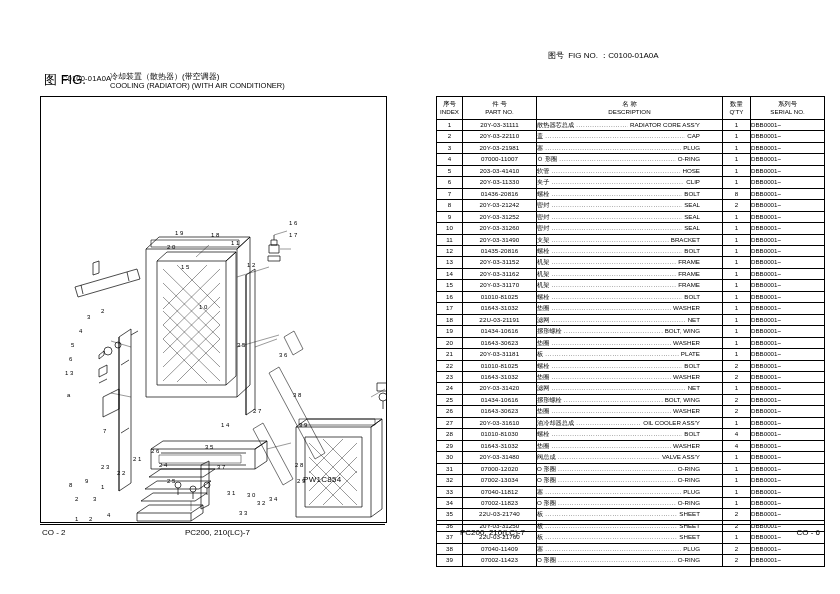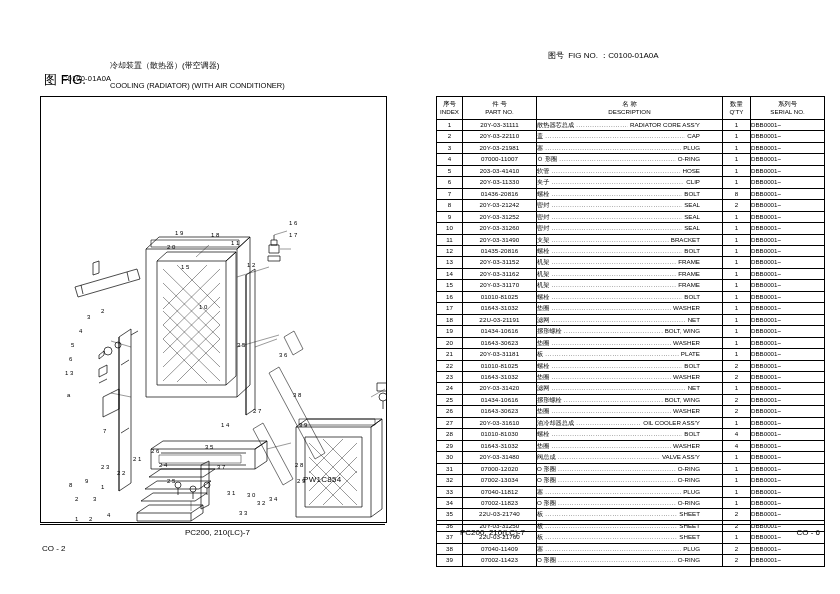--- a/index.html
+++ b/index.html
@@ -34,21 +34,21 @@
   }
   .fig-num {
     position: absolute;
     left: 62px; top: 74px;
     font-size: 7.5px;
     letter-spacing: .2px;
     text-align: right;
   }
   .fig-title-cn {
     position: absolute;
-    left: 110px; top: 60px;
+    left: 110px; top: 71px;
     font-size: 8px;
   }
   .fig-title-en {
     position: absolute;
     left: 110px; top: 81px;
     font-size: 7.5px;
   }
 
   .drawing-frame {
     position: absolute;
@@ -67,21 +67,21 @@
     font-size: 8px;
     letter-spacing: .3px;
   }
 
   .left-footer {
     position: absolute;
     left: 40px; top: 528px;
     width: 345px;
     font-size: 8px;
   }
-  .left-footer .lf-left { position:absolute; left:2px; top:0;margin-top:16px; }
+  .left-footer .lf-left { position:absolute; left:2px; top:0; }
   .left-footer .lf-center { position:absolute; left:145px; top:0; }
   .page-rule {
     position: absolute;
     left: 40px; top: 524px;
     width: 345px;
     border-top: 1px solid #000;
   }
 
   
   .right-page {

